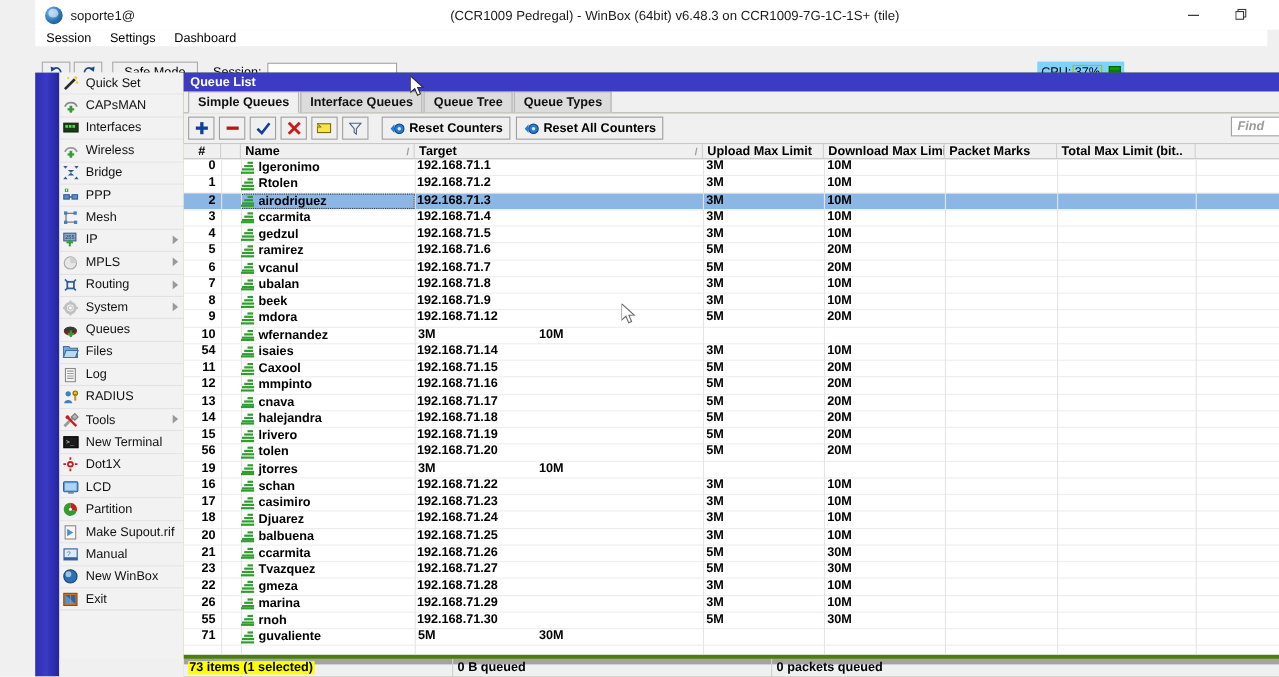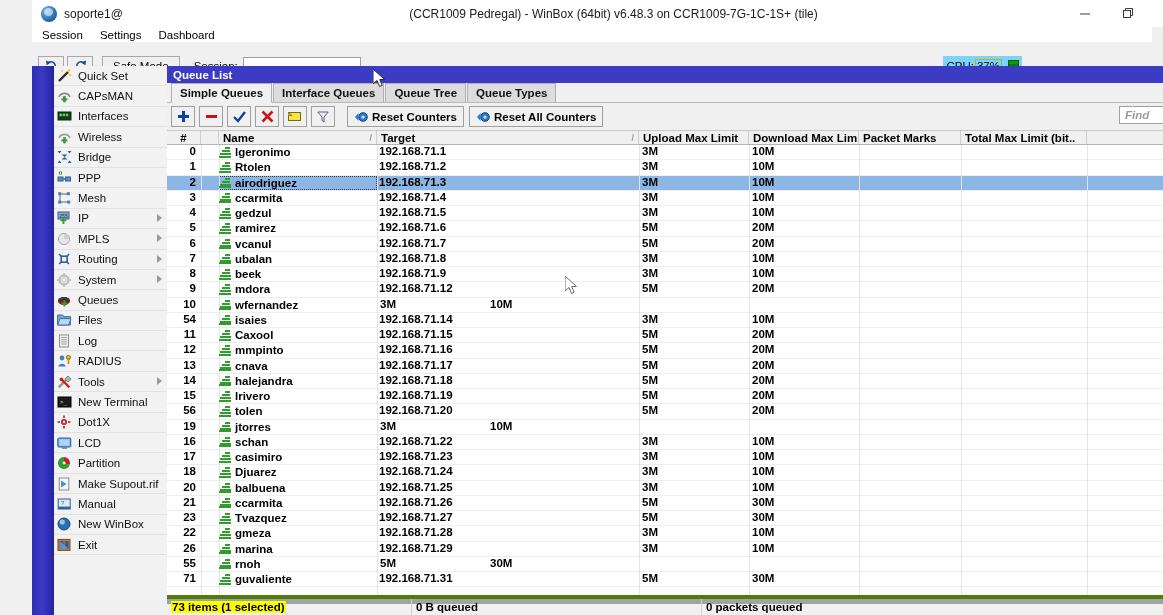--- a/index.html
+++ b/index.html
@@ -1209,39 +1209,39 @@
             <div class="c-flag"></div>
             <div class="c-name">
               <span class="qicon">
                 <i></i>
                 <i></i>
                 <i></i>
                 <i></i>
               </span>
               <span>rnoh</span>
             </div>
+            <div class="c-target"><span>192.168.71.30</span></div>
             <div class="c-up"><span>5M</span></div>
             <div class="c-down"><span>30M</span></div>
             <div class="c-pm"><span></span></div>
             <div class="c-tot"><span></span></div>
             <div class="c-last"></div>
           </div>
           <div class="trow">
             <div class="c-num"><span>71</span></div>
             <div class="c-flag"></div>
             <div class="c-name">
               <span class="qicon">
                 <i></i>
                 <i></i>
                 <i></i>
                 <i></i>
               </span>
               <span>guvaliente</span>
             </div>
-            <div class="c-target"><span>192.168.71.31</span></div>
             <div class="c-up"><span>5M</span></div>
             <div class="c-down"><span>30M</span></div>
             <div class="c-pm"><span></span></div>
             <div class="c-tot"><span></span></div>
             <div class="c-last"></div>
           </div>
         </div>
 
       <div class="vscroll">
         <div class="sb-arrow">

